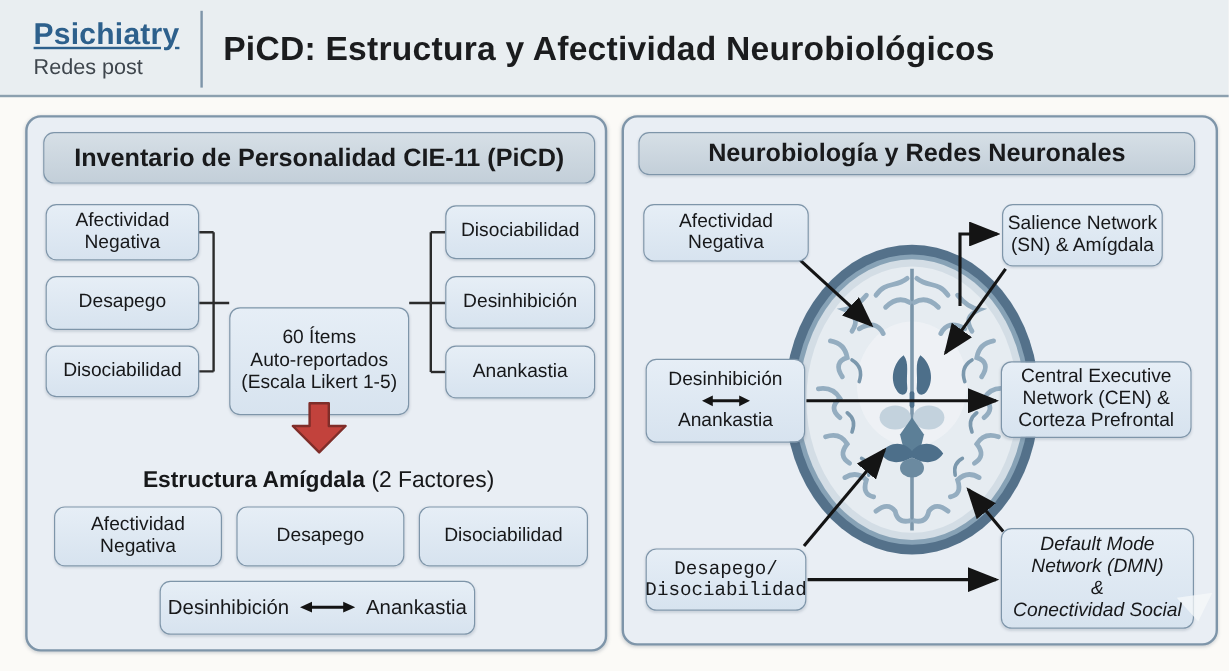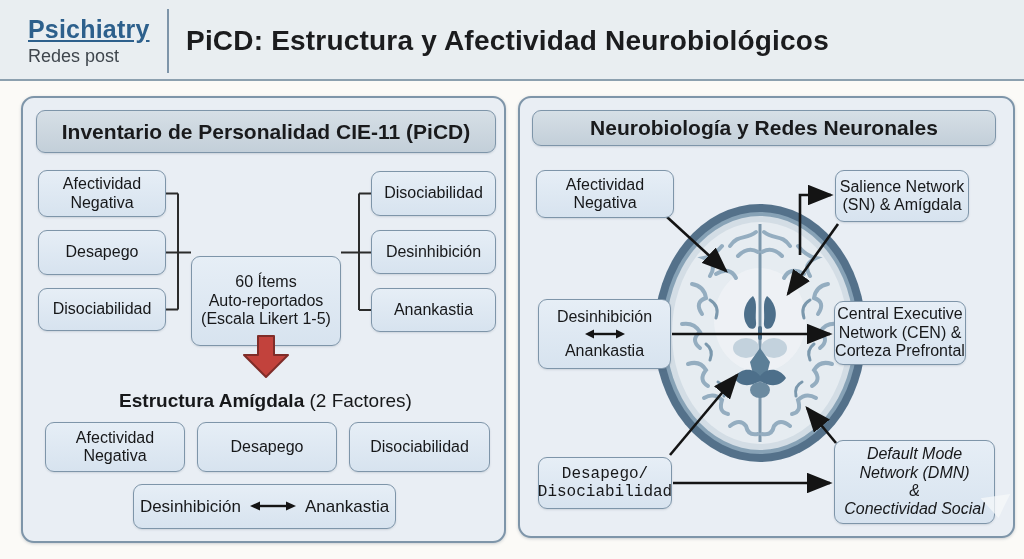--- a/index.html
+++ b/index.html
@@ -215,21 +215,21 @@
     <div class="box box-col" style="left:18px; top:201px; width:133px; height:70px;">
       <span>Desinhibición</span>
       <svg width="40" height="12">
         <line x1="7" y1="6" x2="33" y2="6" stroke="#141414" stroke-width="2.4"></line>
         <polygon points="0,6 9,1.5 9,10.5" fill="#141414"></polygon>
         <polygon points="40,6 31,1.5 31,10.5" fill="#141414"></polygon>
       </svg>
       <span>Anankastia</span>
     </div>
 
-    <div class="box" style="left:314px; top:203px; width:132px; height:64px;">Central Executive
+    <div class="box" style="left:314px; top:203px; width:159px; height:64px;">Central Executive
 Network (CEN) &amp;
 Corteza Prefrontal</div>
 
     <div class="box" style="left:18px; top:359px; width:134px; height:52px;font-family:Liberation Mono, monospace;">Desapego/
 Disociabilidad</div>
 
     <div class="box" style="left:314px; top:342px; width:161px; height:84px;font-style:italic;">Default Mode
 Network (DMN)
 &amp;
 Conectividad Social</div>

